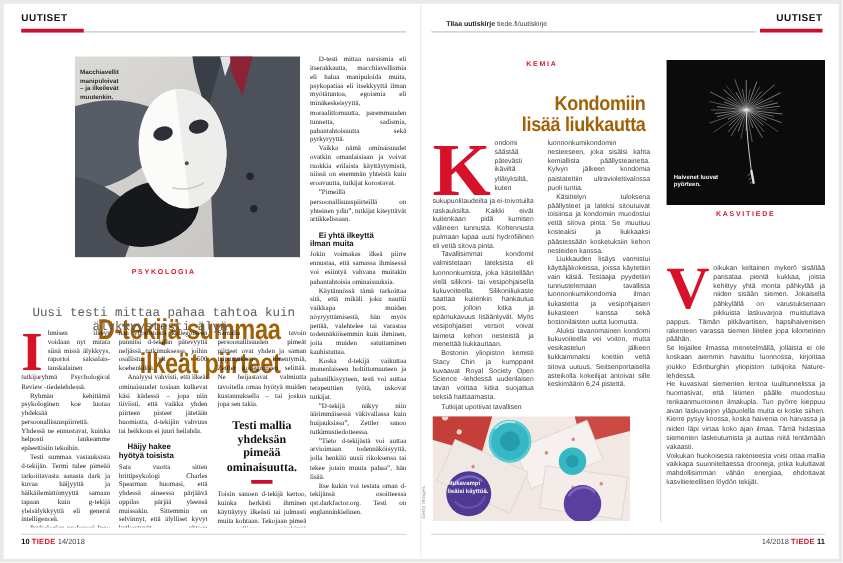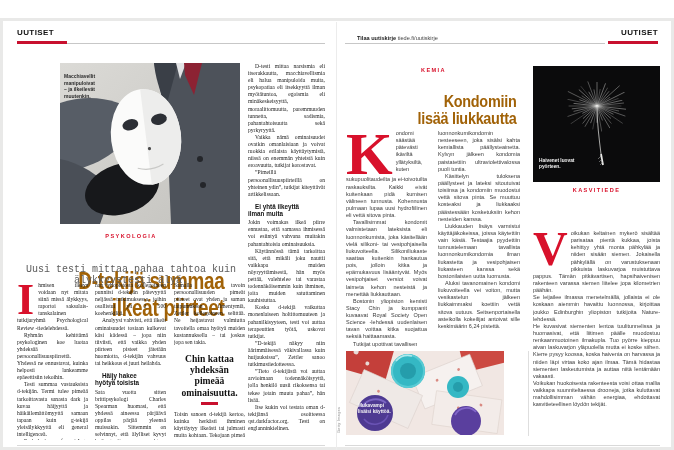--- a/index.html
+++ b/index.html
@@ -1,20 +1,20 @@
 <!DOCTYPE html>
 <html lang="fi"><head>
 <meta charset="utf-8">
 <style>
   html,body{margin:0;padding:0}
   body{
     width:674px;height:450px;position:relative;overflow:hidden;
     background:#ffffff;font-family:"Liberation Sans",sans-serif;
   }
-  .spread{position:absolute;inset:0;background:#fff;box-shadow:inset 0 0 0 3px #e9e9e8;margin-top:18px;}
+  .spread{position:absolute;inset:0;background:#fff;box-shadow:inset 0 0 0 3px #e9e9e8;}
   .abs{position:absolute;}
   
   .hairline{background:#c7c7c7;height:1px;}
   .redbar{background:#c8102e;height:3px;}
   .gutter{width:1px;background:#ececec;}
   
   .section-label{font-size:8px;font-weight:bold;letter-spacing:.4px;color:#111;}
   .newsletter{font-size:5.6px;color:#444;}
   .newsletter b{color:#222;}
   
@@ -128,21 +128,21 @@
   <div class="abs serifcol" style="left:95px;top:264px;width:71px;height:158px;">
     <p class="noind">nan yliopistosta kollegoineen punnitsi d-tekijän pätevyyttä neljässä tutkimuksessa, joihin osallistui yli 2 500 koehenkilöä.</p>
     <p>Analyysi vahvisti, että ilkeät ominaisuudet tosiaan kulkevat käsi kädessä – jopa niin tiiviisti, että vaikka yhden piirteen pisteet jätetään huomiotta, d-tekijän vahvuus tai heikkous ei juuri heilahda.</p>
     <p class="subhead">Häijy hakee
 hyötyä toisista</p>
     <p class="noind">Sata vuotta sitten brittipsykologi Charles Spearman huomasi, että yhdessä aineessa pärjäävä oppilas pärjää yleensä muissakin. Sittemmin on selvinnyt, että älylliset kyvyt kytkeytyvät yhteen yleisälykkyydeksi.</p>
   </div>
   <div class="abs serifcol" style="left:174px;top:264px;width:71px;height:158px;">
     <p class="noind">Samalla tavoin persoonallisuuden pimeät piirteet ovat yhden ja saman taipumuksen ilmentymiä, Zettler kollegoineen selittää. Ne heijastavat valmiutta tavoitella omaa hyötyä muiden kustannuksella – tai joskus jopa sen takia.</p>
     <div style="margin:7px 0 6px 0;">
-      <div class="pullquote">Chin kattaa
+      <div class="pullquote">Testi mallia
 yhdeksän pimeää
 ominaisuutta.</div>
       <div class="pq-rule"></div>
     </div>
     <p class="noind">Toisin sanoen d-tekijä kertoo, kuinka herkästi ihminen käyttäytyy ilkeästi tai julmasti muita kohtaan. Tekojaan pimeä persoonallisuus pönkittää uskomuksella, että hän on oikeutettu niihin.</p>
   </div>
 
   <div class="abs hairline" style="left:17px;top:427px;width:308px;background:#d9d9d9;"></div>
   <div class="abs folio" style="left:17px;top:431px;">
     <span class="pg">10</span>

